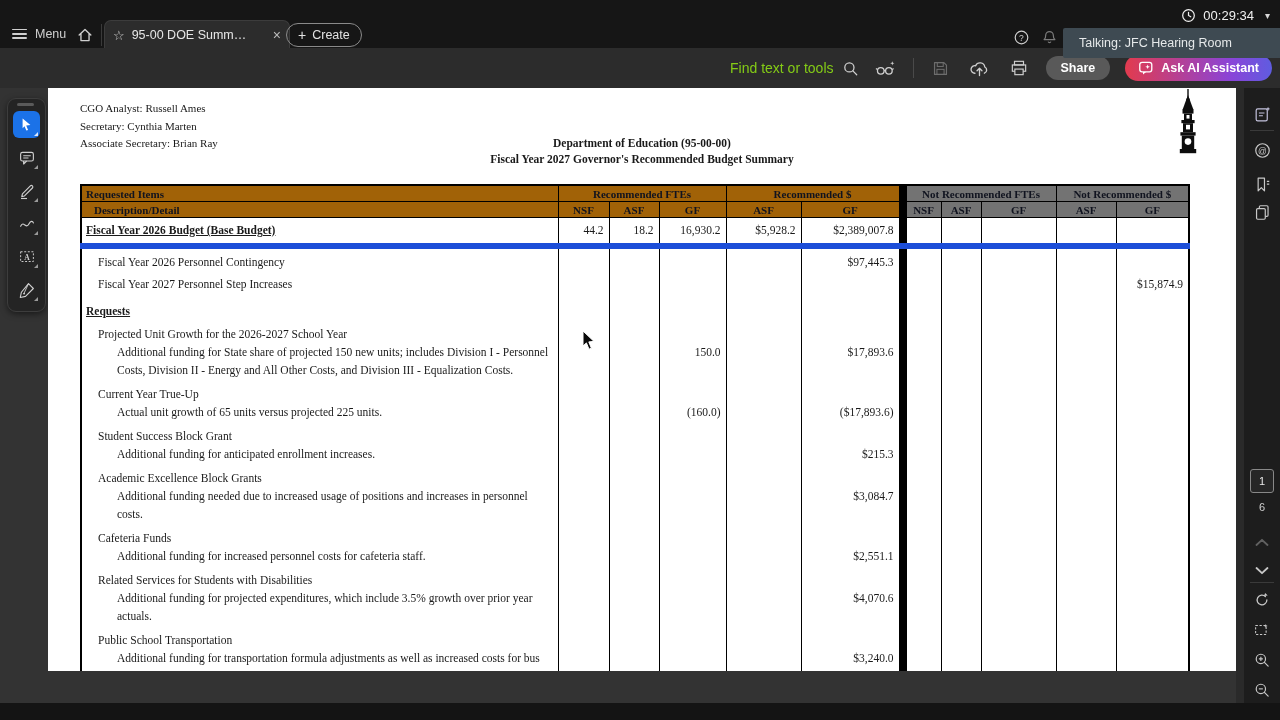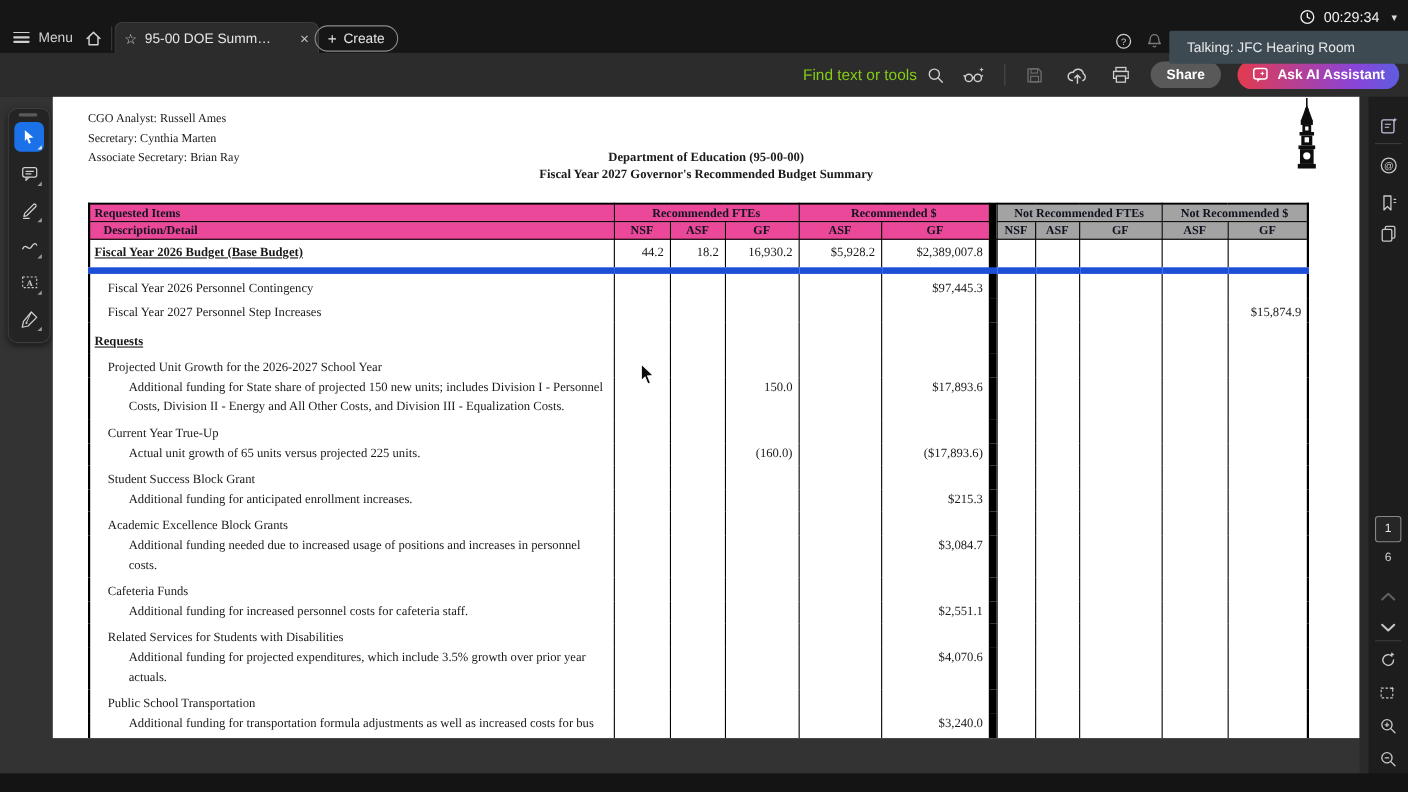--- a/index.html
+++ b/index.html
@@ -63,22 +63,22 @@
     color:#1a1a1a;font-family:"Liberation Serif",serif;}
   .info-block{position:absolute;left:32px;top:12px;font-size:11px;line-height:17.5px;}
   .doc-title{position:absolute;left:0;top:48px;width:1188px;text-align:center;font-weight:bold;font-size:11.5px;line-height:15.5px;}
   .tower{position:absolute;left:1126px;top:1px;}
 
   
   .table-clip{position:absolute;left:32px;top:96px;width:1110px;height:519px;overflow:hidden;}
   table.budget{border-collapse:collapse;table-layout:fixed;width:1108px;border:2px solid #000;
     font-family:"Liberation Serif",serif;}
   .budget thead th{border:1px solid #000;font-size:11px;font-weight:bold;height:15px;padding:0 4px;color:#10131f;}
-  th.blue{background:#ec4899;}
-  th.gray{background:#a3a3a3;}
+  th.blue{background:#a16207;}
+  th.gray{background:#737373;}
   th.left{text-align:left;}
   th.gapc,td.gap{background:#000;padding:0;border:none;}
   .budget tbody td{border-left:1px solid #000;border-right:1px solid #000;vertical-align:top;
     font-size:11.5px;line-height:18px;padding:0 5px 0 0;}
   td.desc{padding-right:8px;text-align:left;}
   td.num{text-align:right;}
   tr.base td{padding-top:3px;padding-bottom:4px;border-bottom:6px solid #1d4ed8;}
   tr.group td{padding-top:4px;}
   tr.section td{padding-top:9px;padding-bottom:1px;}
   tr.detail td{padding-bottom:2px;}

